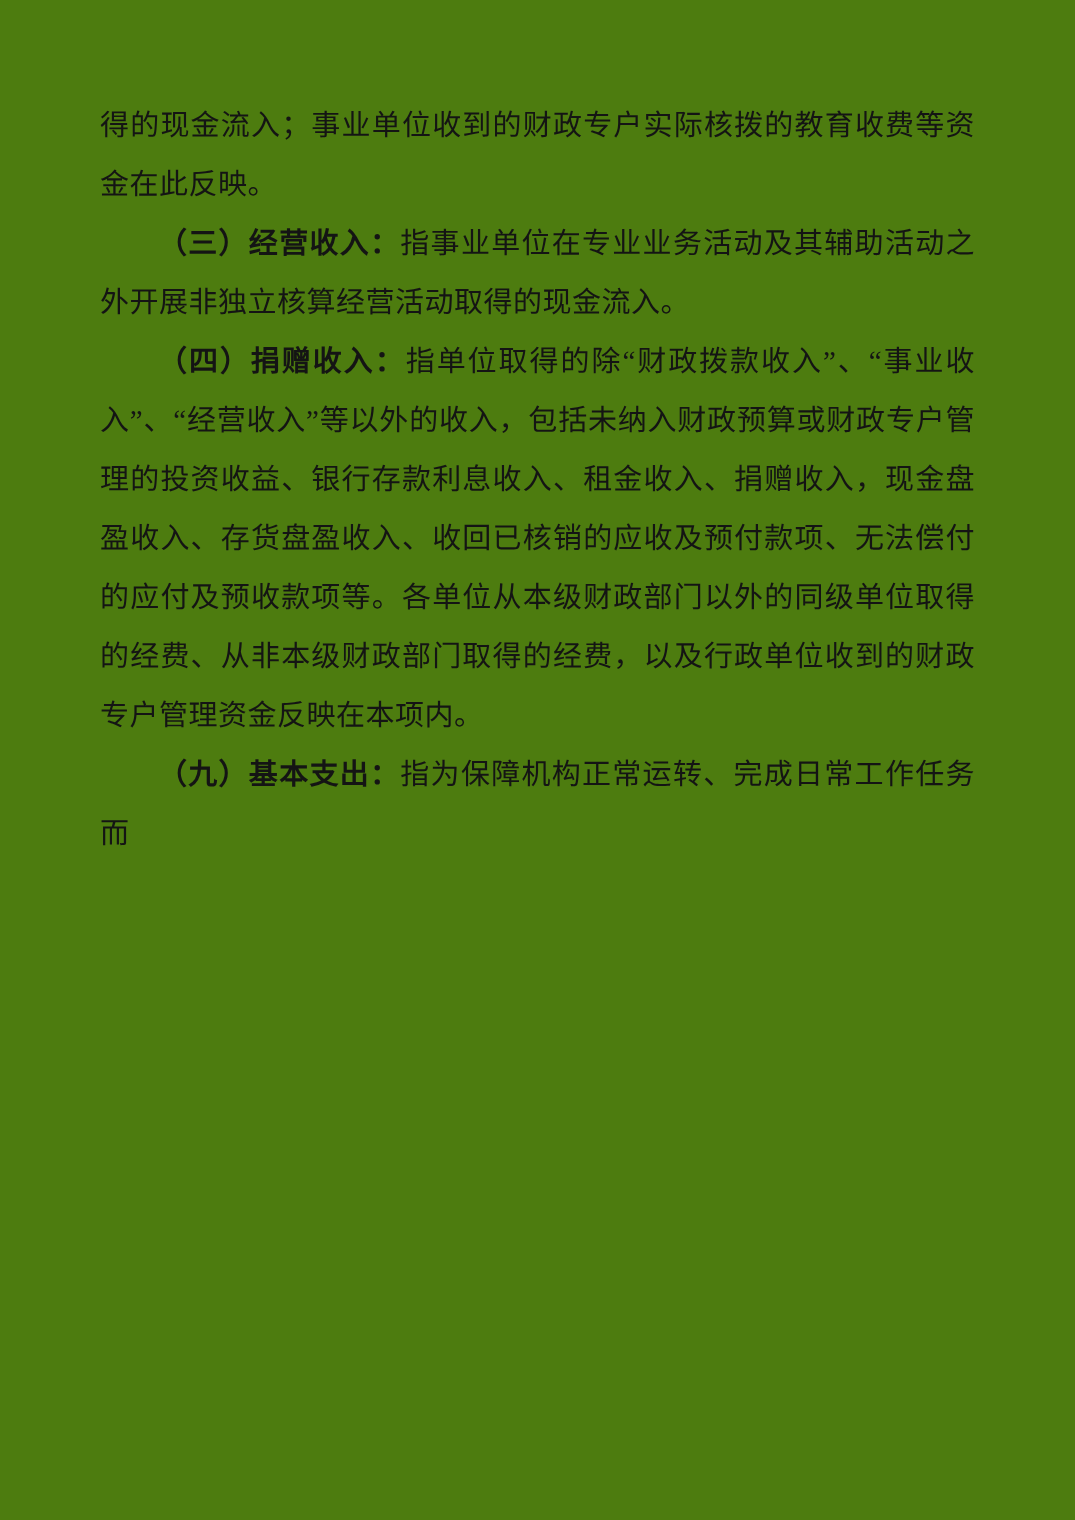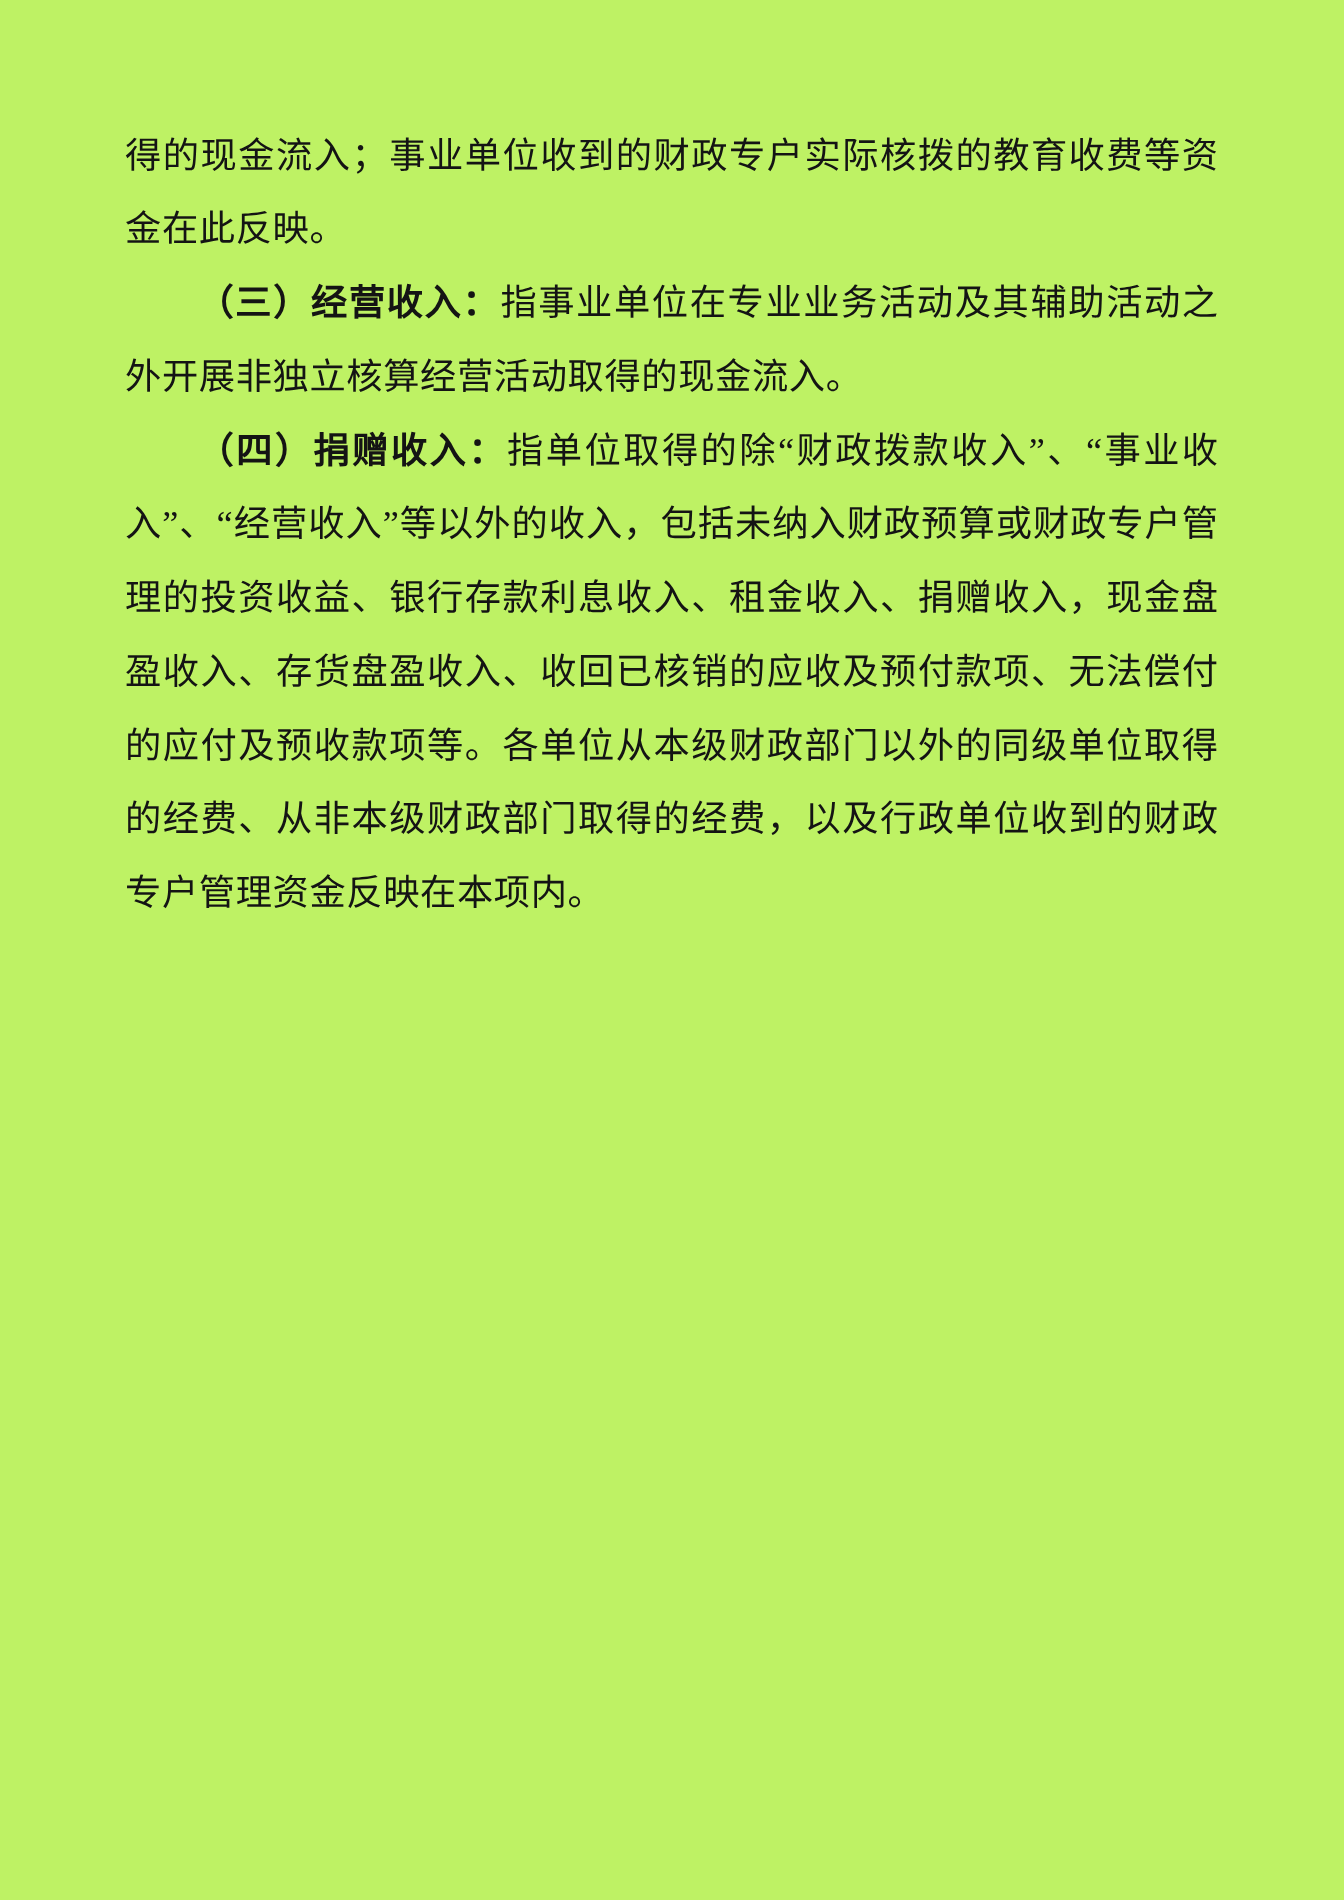--- a/index.html
+++ b/index.html
@@ -4,21 +4,21 @@
 <style>
   html, body {
     margin: 0;
     padding: 0;
     background: #ffffff;
   }
   .page {
     position: relative;
     width: 1075px;
     height: 1520px;
-    background: #bef264;
+    background: #4d7c0f;
     box-sizing: border-box;
     overflow: hidden;
     font-family: "Liberation Serif", "DejaVu Serif", serif;
     color: #141414;
   }
   .content {
     position: absolute;
     top: 96px;
     left: 100px;
     width: 875px;
@@ -64,17 +64,18 @@
     <p class="para"><span class="para-body">得的现金流入；事业单位收到的财政专户实际核拨的教育收费等资金在此反映。</span></p>
 
     <p class="para indent"><strong class="para-heading">（三）经营收入：</strong><span class="para-body">指事业单位在专业业务活动及其辅助活动之外开展非独立核算经营活动取得的现金流入。</span></p>
 
     <p class="para indent"><strong class="para-heading">（四）捐赠收入：</strong><span class="para-body">指单位取得的除“财政拨款收入”、“事业收入”、“经营收入”等以外的收入，包括未纳入财政预算或财政专户管理的投资收益、银行存款利息收入、租金收入、捐赠收入，现金盘盈收入、存货盘盈收入、收回已核销的应收及预付款项、无法偿付的应付及预收款项等。各单位从本级财政部门以外的同级单位取得的经费、从非本级财政部门取得的经费，以及行政单位收到的财政专户管理资金反映在本项内。</span></p>
 
 
 
 
 
+    <p class="para indent"><strong class="para-heading">（九）基本支出：</strong><span class="para-body">指为保障机构正常运转、完成日常工作任务而</span></p>
 
   </div>
 
   <div class="page-number">18</div>
 </div>
 
 </body></html>

